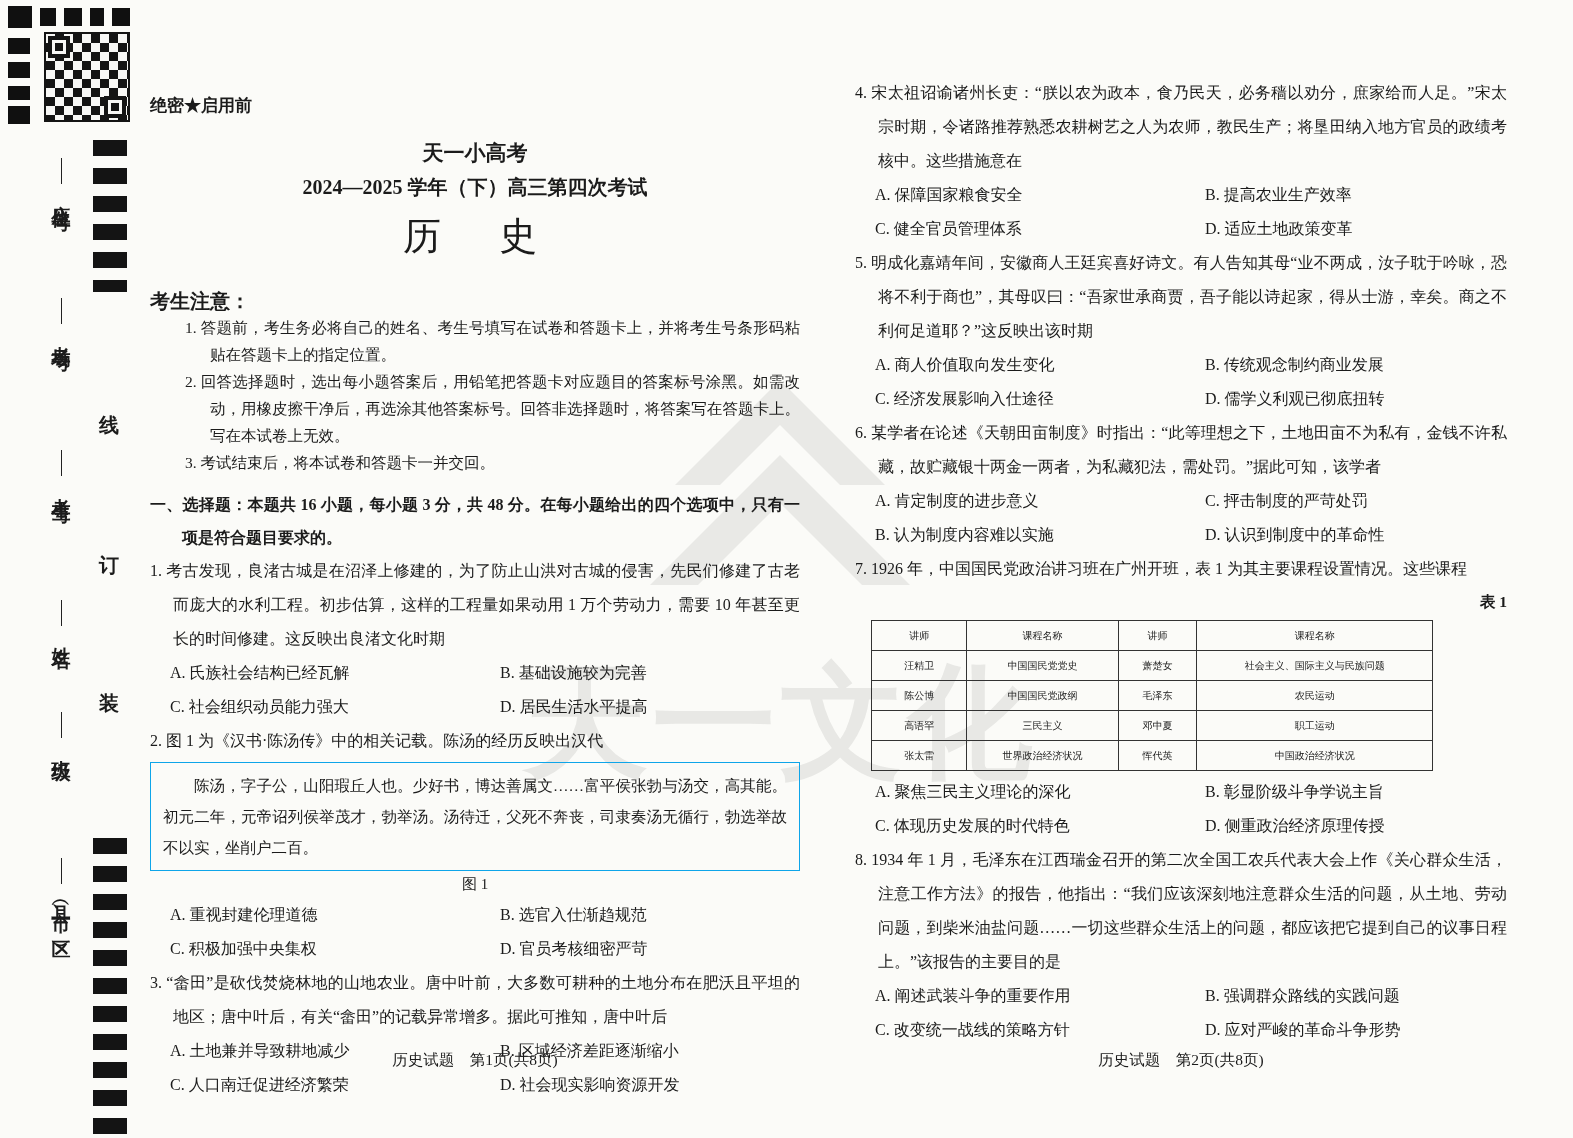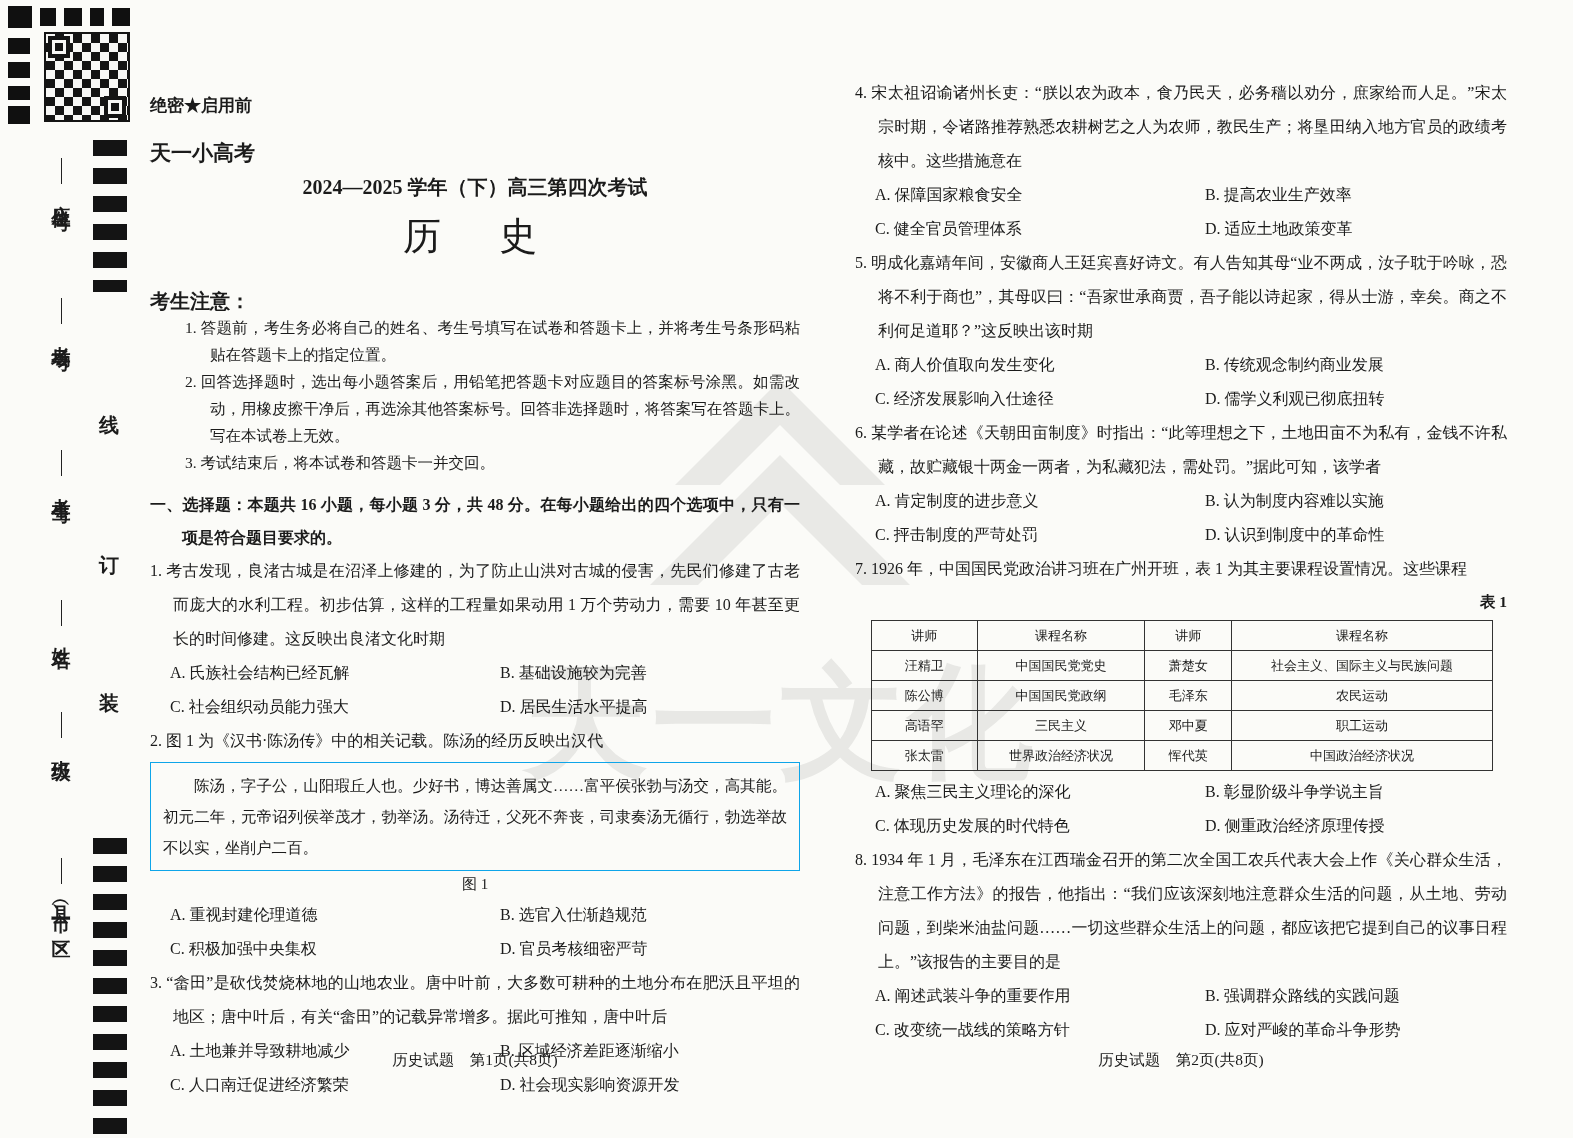--- a/index.html
+++ b/index.html
@@ -33,37 +33,37 @@
   .wm-logo { display:block; margin:0 auto; }
   .wm-cn { font-size:124px; font-weight:bold; line-height:128px; letter-spacing:4px; color:rgba(70,70,70,0.10); white-space:nowrap; margin-top:60px; }
   .wm-en { font-family:"Liberation Sans","DejaVu Sans",sans-serif; font-size:40px; letter-spacing:13px; color:rgba(70,70,70,0.14); margin-top:10px; white-space:nowrap; }
 
   
   .col { position:absolute; z-index:1; font-size:16px; }
   .col1 { left:150px; top:96px; width:650px; }
   .col2 { left:855px; top:76px; width:652px; }
 
   .secrecy { font-weight:bold; font-size:17px; line-height:20px; margin-bottom:24px; }
-  .brand   { text-align:left; font-size:21px; font-weight:600; line-height:26px; margin-bottom:8px; }
+  .brand   { text-align:center; font-size:21px; font-weight:600; line-height:26px; margin-bottom:8px; }
   .session { text-align:center; font-size:20px; font-weight:600; line-height:26px; margin-bottom:10px; }
   .subject { text-align:center; font-size:38px; font-weight:normal; line-height:52px; letter-spacing:10px; margin-bottom:26px; }
 
   .notice-title { font-weight:bold; font-size:20px; line-height:26px; }
   .notice-item  { font-size:15.5px; line-height:27px; padding-left:60px; text-indent:-25px; text-align:justify; }
   .section-heading { font-weight:bold; font-size:16px; line-height:33px; padding-left:32px; text-indent:-32px; margin-top:12px; text-align:justify; }
 
   .stem { line-height:34px; padding-left:23px; text-indent:-23px; text-align:justify; }
   .options { display:grid; grid-template-columns:330px 1fr; padding-left:20px; line-height:34px; }
   .opt { white-space:nowrap; }
 
   .fig-box { border:1px solid #0ea5e9; margin-top:4px; padding:7px 12px; font-size:15.5px; line-height:31px; text-align:justify; text-indent:2em; }
   .fig-caption { text-align:center; font-size:15px; line-height:27px; }
 
   .table-caption { text-align:right; font-size:15.5px; font-weight:600; line-height:32px; }
-  table.course { border-collapse:collapse; width:622px; margin:2px 0 4px 16px; font-size:13px; }
+  table.course { border-collapse:collapse; width:562px; margin:2px 0 4px 16px; font-size:10px; }
   table.course th, table.course td { border:1px solid #333; text-align:center; padding:3px 6px; height:30px; font-weight:normal; }
   .cw1 { width:17%; } .cw2 { width:27%; } .cw3 { width:14%; } .cw4 { width:42%; }
 
   .footer { position:absolute; top:1050px; font-size:15.5px; text-align:center; z-index:1; }
   .footer1 { left:150px; width:650px; }
   .footer2 { left:855px; width:652px; }
 </style>
 </head>
 <body>
 
@@ -187,22 +187,22 @@
         <span class="opt">B. 传统观念制约商业发展</span>
         <span class="opt">C. 经济发展影响入仕途径</span>
         <span class="opt">D. 儒学义利观已彻底扭转</span>
       </div>
     </div>
 
     <div class="question">
       <p class="stem">6. 某学者在论述《天朝田亩制度》时指出：“此等理想之下，土地田亩不为私有，金钱不许私藏，故贮藏银十两金一两者，为私藏犯法，需处罚。”据此可知，该学者</p>
       <div class="options">
         <span class="opt">A. 肯定制度的进步意义</span>
+        <span class="opt">C. 抨击制度的严苛处罚</span>
         <span class="opt">B. 认为制度内容难以实施</span>
-        <span class="opt">C. 抨击制度的严苛处罚</span>
         <span class="opt">D. 认识到制度中的革命性</span>
       </div>
     </div>
 
     <div class="question">
       <p class="stem">7. 1926 年，中国国民党政治讲习班在广州开班，表 1 为其主要课程设置情况。这些课程</p>
       <div class="table-caption">表 1</div>
       <table class="course">
         <thead>
           <tr>

